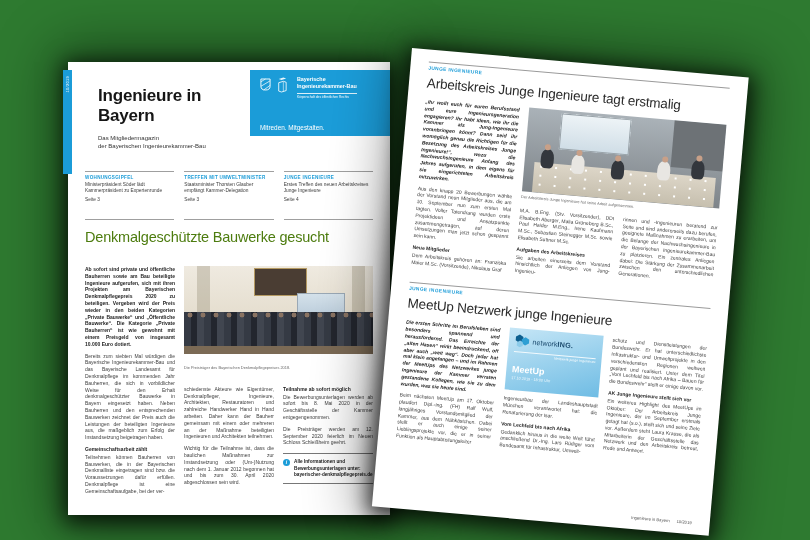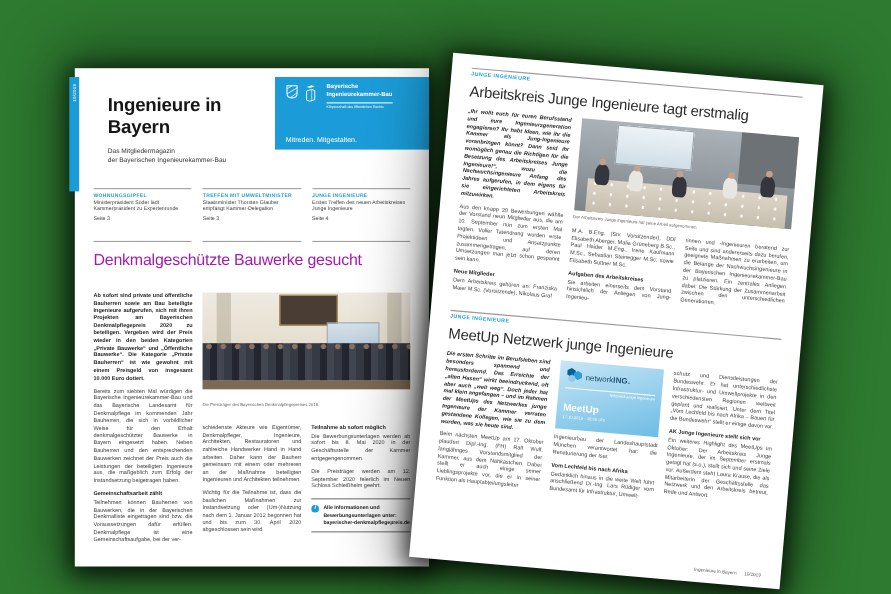--- a/index.html
+++ b/index.html
@@ -22,21 +22,21 @@
   .logo-glyphs{display:flex;align-items:flex-start;gap:4px;margin-top:1px;}
   .org-lines{margin-left:4px;}
   .org-name{font-size:5.4px;line-height:1.25;font-weight:bold;}
   .org-small{font-size:3.2px;margin-top:3px;border-top:.5px solid rgba(255,255,255,.85);padding-top:1.5px;}
   .slogan{margin-top:auto;font-size:6.4px;}
   .teasers{display:grid;grid-template-columns:repeat(3,1fr);gap:10px;margin-top:27px;}
   .teaser{border-top:1px solid #9f9f9f;border-bottom:1px solid #9f9f9f;padding:3px 0 4px;height:40px;}
   .teaser-kicker{font-size:4.6px;font-weight:bold;color:#1b9cd8;letter-spacing:.3px;}
   .teaser-text{font-size:4.8px;line-height:1.32;color:#3c3c3c;margin-top:2px;}
   .teaser-page{font-size:4.8px;color:#3c3c3c;margin-top:2px;}
-  .headline1{margin-top:9px;font-size:14.5px;font-weight:400;color:#a21caf;letter-spacing:-.2px;}
+  .headline1{margin-top:9px;font-size:14.5px;font-weight:400;color:#4d7c0f;letter-spacing:-.2px;}
   .article-body{display:grid;grid-template-columns:repeat(3,1fr);column-gap:9px;margin-top:21px;}
   .col{font-size:5px;line-height:1.36;color:#3d3d3d;text-align:justify;}
   .col p{margin:0 0 5px 0;}
   p.bold-intro{font-weight:bold;color:#1f1f1f;}
   p.bold-intro-it{font-weight:bold;font-style:italic;color:#1f1f1f;}
   .subhead{font-weight:bold;color:#1f1f1f;margin:5px 0 1px 0;font-size:5px;text-align:left;}
   .grid-c1{grid-column:1;grid-row:1 / span 3;}
   .grid-photo{grid-column:2 / 4;grid-row:1;}
   .grid-cap{grid-column:2 / 4;grid-row:2;}
   .grid-c2{grid-column:2;grid-row:3;}

